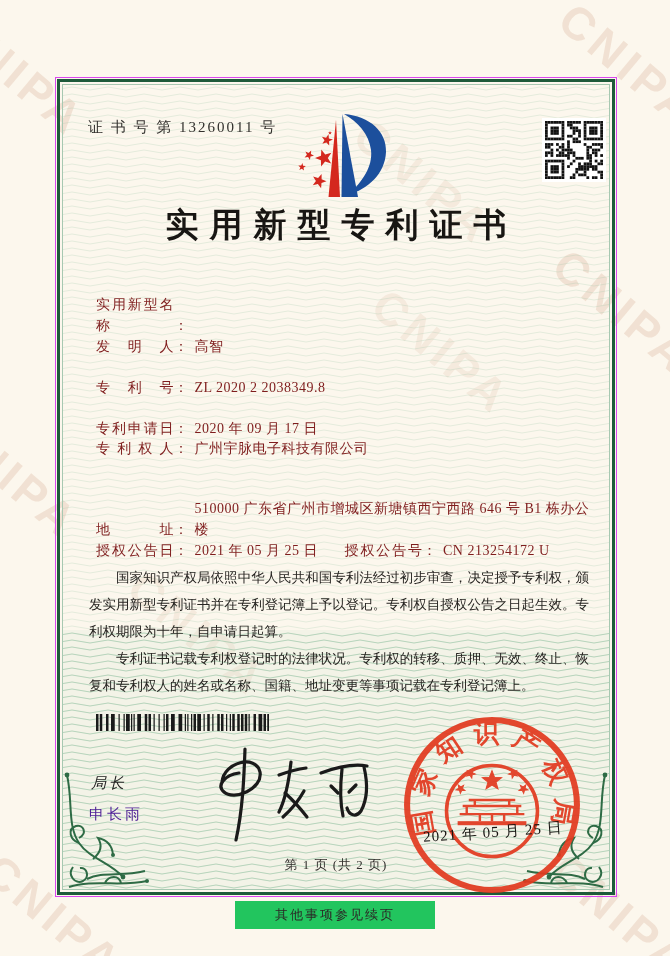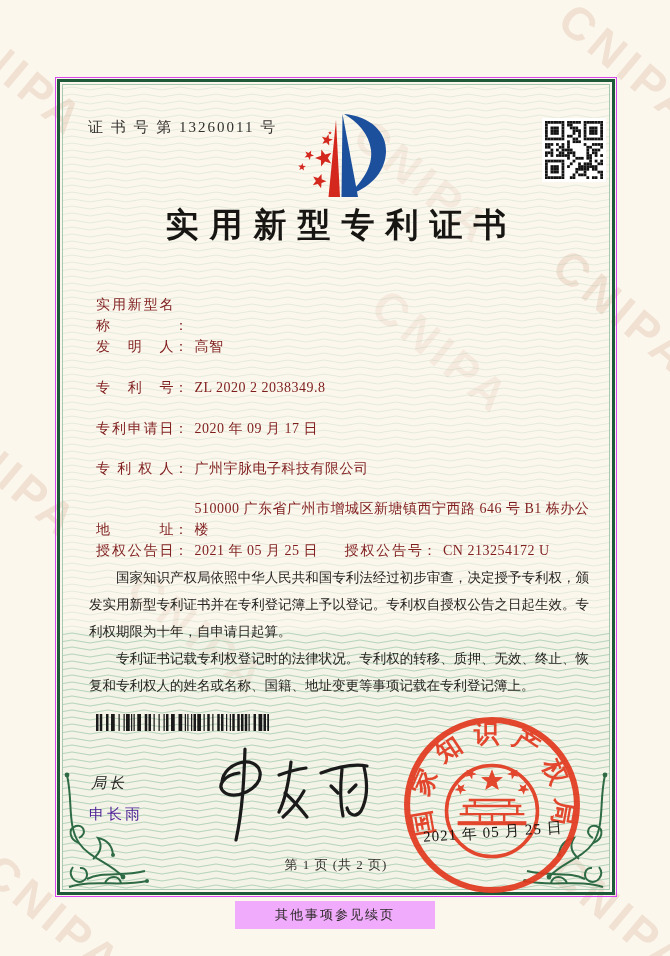--- a/index.html
+++ b/index.html
@@ -56,21 +56,21 @@
   .seal-date{
     position:absolute;left:348px;top:745px;width:178px;text-align:center;z-index:6;
     font-size:15px;letter-spacing:1px;color:#151310;transform:rotate(-4deg);
   }
   .page-info{position:absolute;left:0;bottom:22px;width:100%;text-align:center;font-size:13px;color:#33312e;z-index:4;letter-spacing:1px;}
   .ornament{position:absolute;bottom:3px;width:92px;height:126px;z-index:3;}
   .ornament.left{left:3px;}
   .ornament.right{right:3px;transform:scaleX(-1);}
   .footer-note{
     position:absolute;top:901px;left:50%;transform:translateX(-50%);
-    background:#f0abfc;padding:5px 40px;font-size:13px;letter-spacing:2px;color:#2b2926;z-index:3;
+    background:#22c55e;padding:5px 40px;font-size:13px;letter-spacing:2px;color:#2b2926;z-index:3;
   }
 </style>
 </head>
 <body>
 
 <span class="wm" style="left:-30px;top:0px">CNIPA</span>
 <span class="wm" style="left:583px;top:-8px">CNIPA</span>
 <span class="wm" style="left:577px;top:238px">CNIPA</span>
 <span class="wm" style="left:-36px;top:402px">CNIPA</span>
 <span class="wm faint" style="left:378px;top:108px">CNIPA</span>
@@ -349,21 +349,21 @@
   <div class="row" style="top:299px">
     <span class="flabel">专利号</span>
       <span class="fcolon">：</span>
     <span class="fvalue">ZL 2020 2 2038349.8</span>
   </div>
   <div class="row" style="top:340px">
     <span class="flabel">专利申请日</span>
       <span class="fcolon">：</span>
     <span class="fvalue">2020 年 09 月 17 日</span>
   </div>
-  <div class="row" style="top:380px">
+  <div class="row" style="top:360px">
     <span class="flabel">专利权人</span>
       <span class="fcolon">：</span>
     <span class="fvalue">广州宇脉电子科技有限公司</span>
   </div>
   <div class="row" style="top:420px">
     <span class="flabel">地址</span>
       <span class="fcolon">：</span>
     <span class="fvalue">510000 广东省广州市增城区新塘镇西宁西路 646 号 B1 栋办公楼</span>
   </div>
   <div class="row" style="top:462px">

